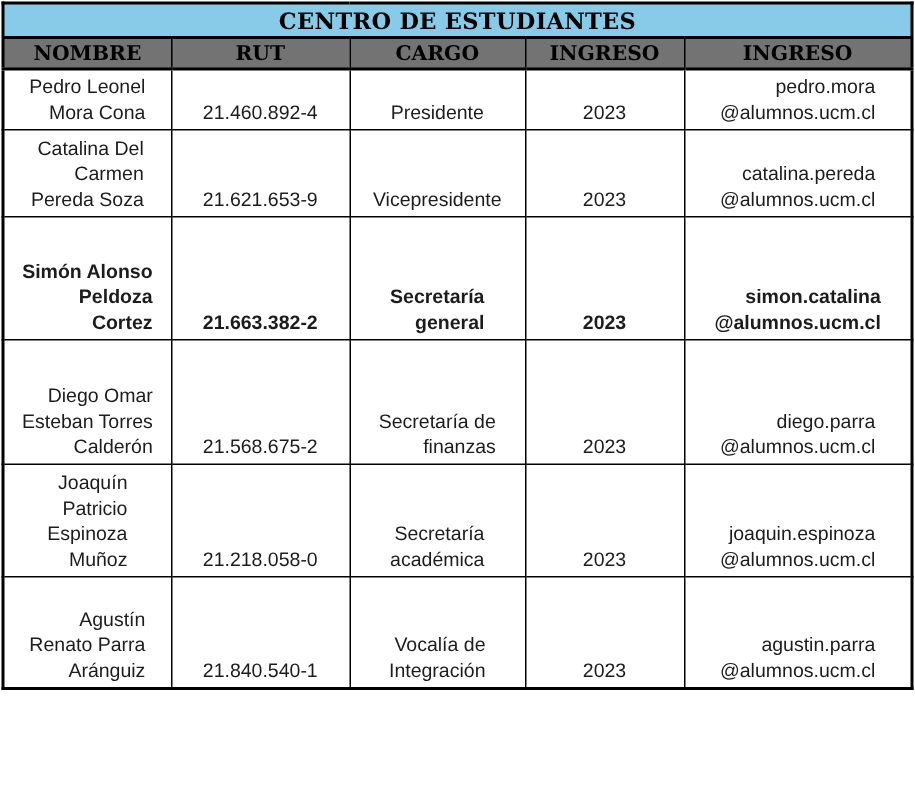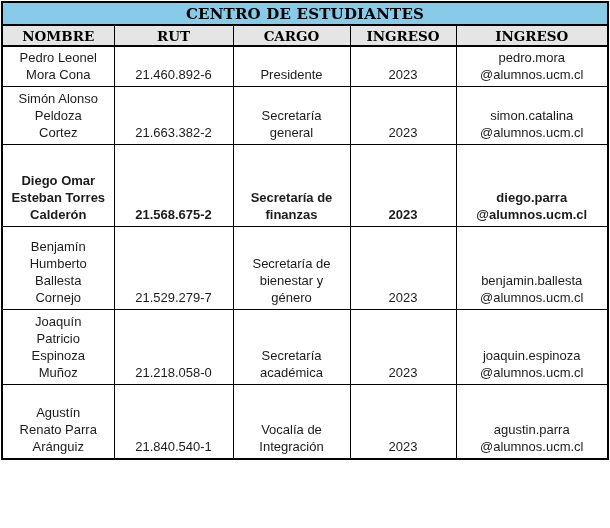--- a/index.html
+++ b/index.html
@@ -43,38 +43,39 @@
     font-family: "DejaVu Serif", serif;
     font-weight: bold;
     font-size: 15px;
     letter-spacing: 0.2px;
     color: #000;
     border-bottom: 2px solid #000;
     vertical-align: middle;
   }
   tr.header-row th {
     height: 21px;
-    background: #e5e5e5;
+    background: #737373;
     font-family: "DejaVu Serif", serif;
     font-weight: bold;
     font-size: 13.5px;
     color: #000;
     border-bottom: 2px solid #000;
     vertical-align: middle;
   }
 
   tbody td {
     vertical-align: bottom;
     font-size: 13px;
     line-height: 17px;
     padding: 2px 2px 3px 2px;
   }
   tbody td span {
     white-space: pre-line;
     display: inline-block;
+    text-align: right;
   }
 
   
   tbody tr:nth-child(1) { height: 39px; }
   tbody tr:nth-child(2) { height: 58px; }
   tbody tr:nth-child(3) { height: 82px; font-weight: bold; }
   tbody tr:nth-child(4) { height: 83px; }
   tbody tr:nth-child(5) { height: 75px; }
   tbody tr:nth-child(6) { height: 74px; }
   tbody tr:nth-child(7) { height: 66px; padding-left: 44px; }
@@ -100,24 +101,34 @@
         <th>RUT</th>
         <th>CARGO</th>
         <th>INGRESO</th>
         <th>INGRESO</th>
       </tr>
     </thead>
     <tbody>
         <tr>
     <td><span>Pedro Leonel
 Mora Cona</span></td>
-    <td><span>21.460.892-6</span></td>
+    <td><span>21.460.892-4</span></td>
     <td><span>Presidente</span></td>
     <td><span>2023</span></td>
     <td><span>pedro.mora
+@alumnos.ucm.cl</span></td>
+  </tr>
+        <tr>
+    <td><span>Catalina Del
+Carmen
+Pereda Soza</span></td>
+    <td><span>21.621.653-9</span></td>
+    <td><span>Vicepresidente</span></td>
+    <td><span>2023</span></td>
+    <td><span>catalina.pereda
 @alumnos.ucm.cl</span></td>
   </tr>
         <tr>
     <td><span>Simón Alonso
 Peldoza
 Cortez</span></td>
     <td><span>21.663.382-2</span></td>
     <td><span>Secretaría
 general</span></td>
     <td><span>2023</span></td>
@@ -126,33 +137,20 @@
   </tr>
         <tr>
     <td><span>Diego Omar
 Esteban Torres
 Calderón</span></td>
     <td><span>21.568.675-2</span></td>
     <td><span>Secretaría de
 finanzas</span></td>
     <td><span>2023</span></td>
     <td><span>diego.parra
-@alumnos.ucm.cl</span></td>
-  </tr>
-        <tr>
-    <td><span>Benjamín
-Humberto
-Ballesta
-Cornejo</span></td>
-    <td><span>21.529.279-7</span></td>
-    <td><span>Secretaría de
-bienestar y
-género</span></td>
-    <td><span>2023</span></td>
-    <td><span>benjamin.ballesta
 @alumnos.ucm.cl</span></td>
   </tr>
         <tr>
     <td><span>Joaquín
 Patricio
 Espinoza
 Muñoz</span></td>
     <td><span>21.218.058-0</span></td>
     <td><span>Secretaría
 académica</span></td>

